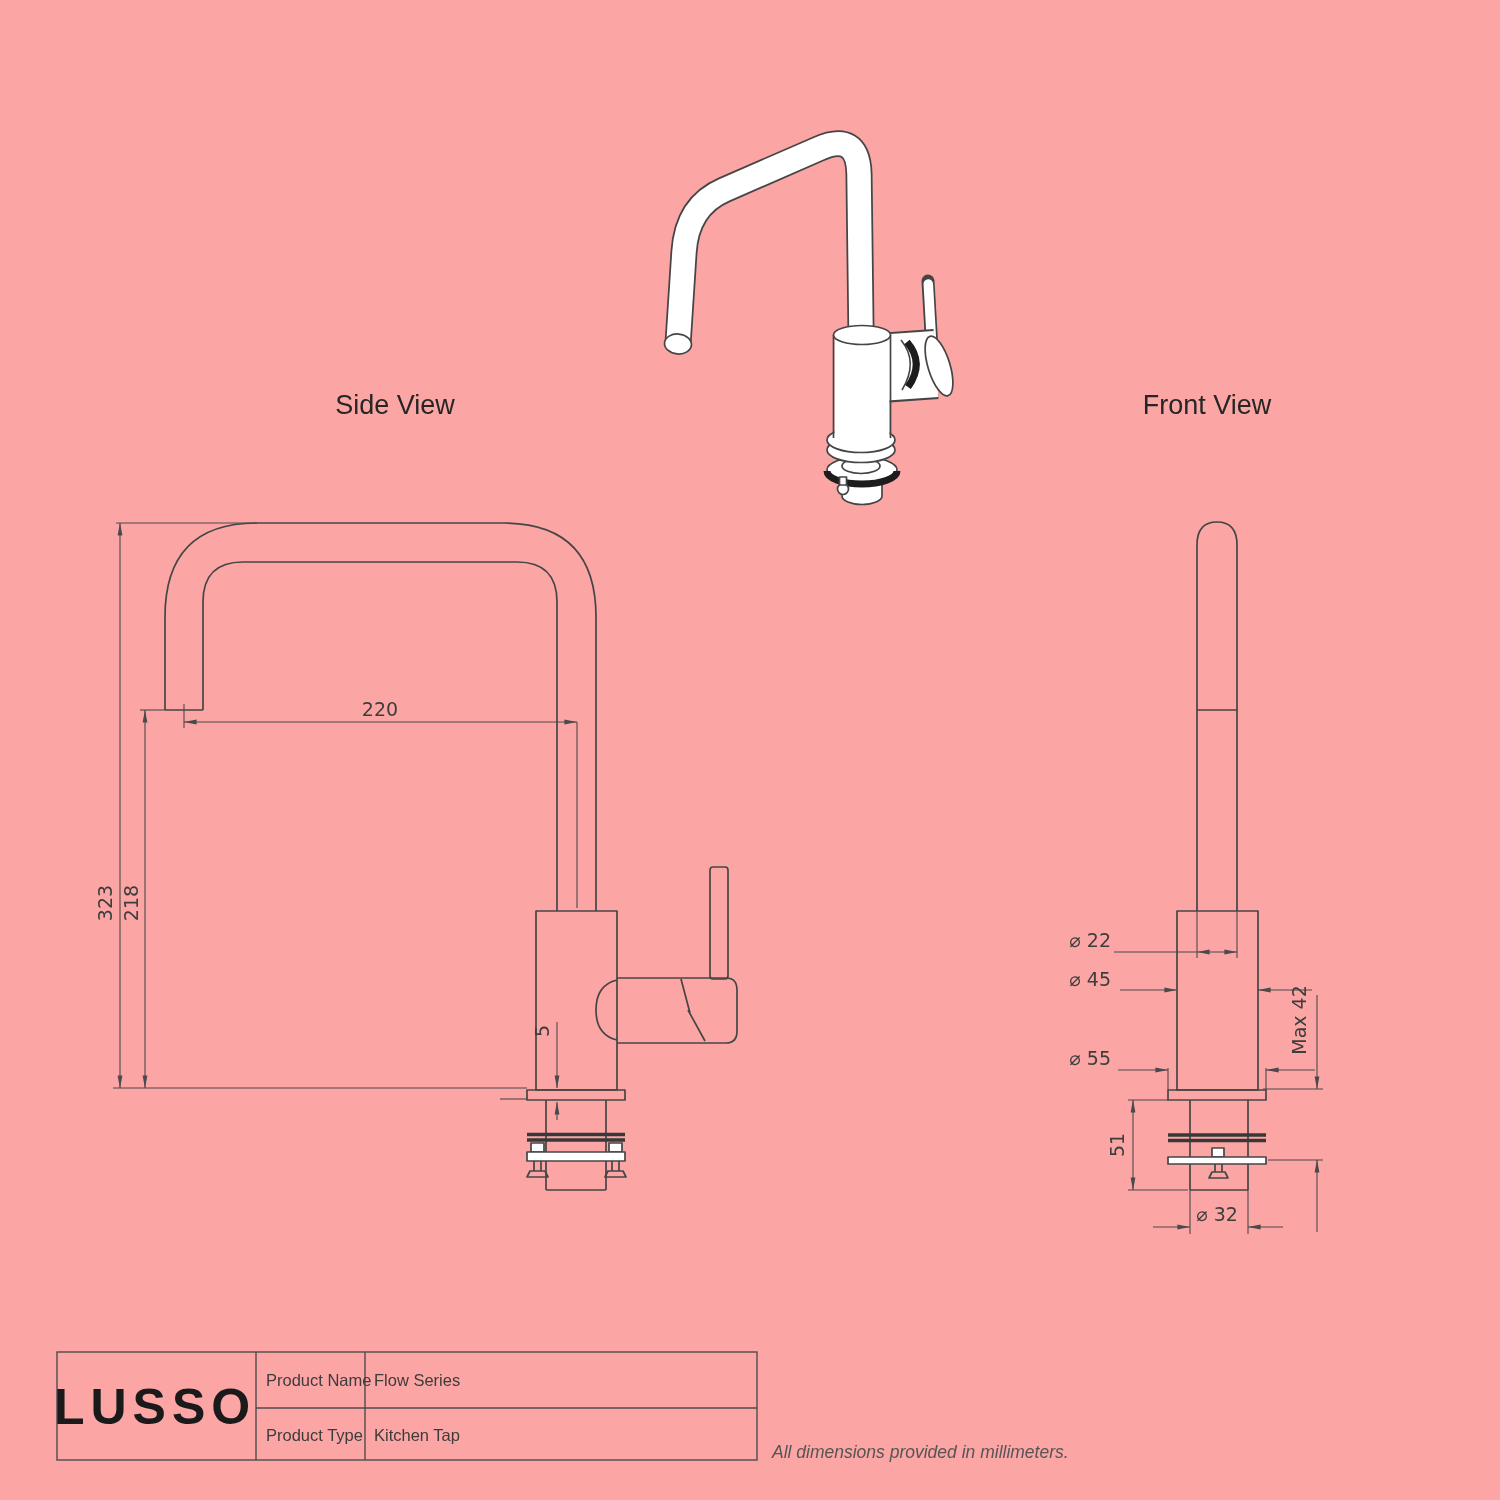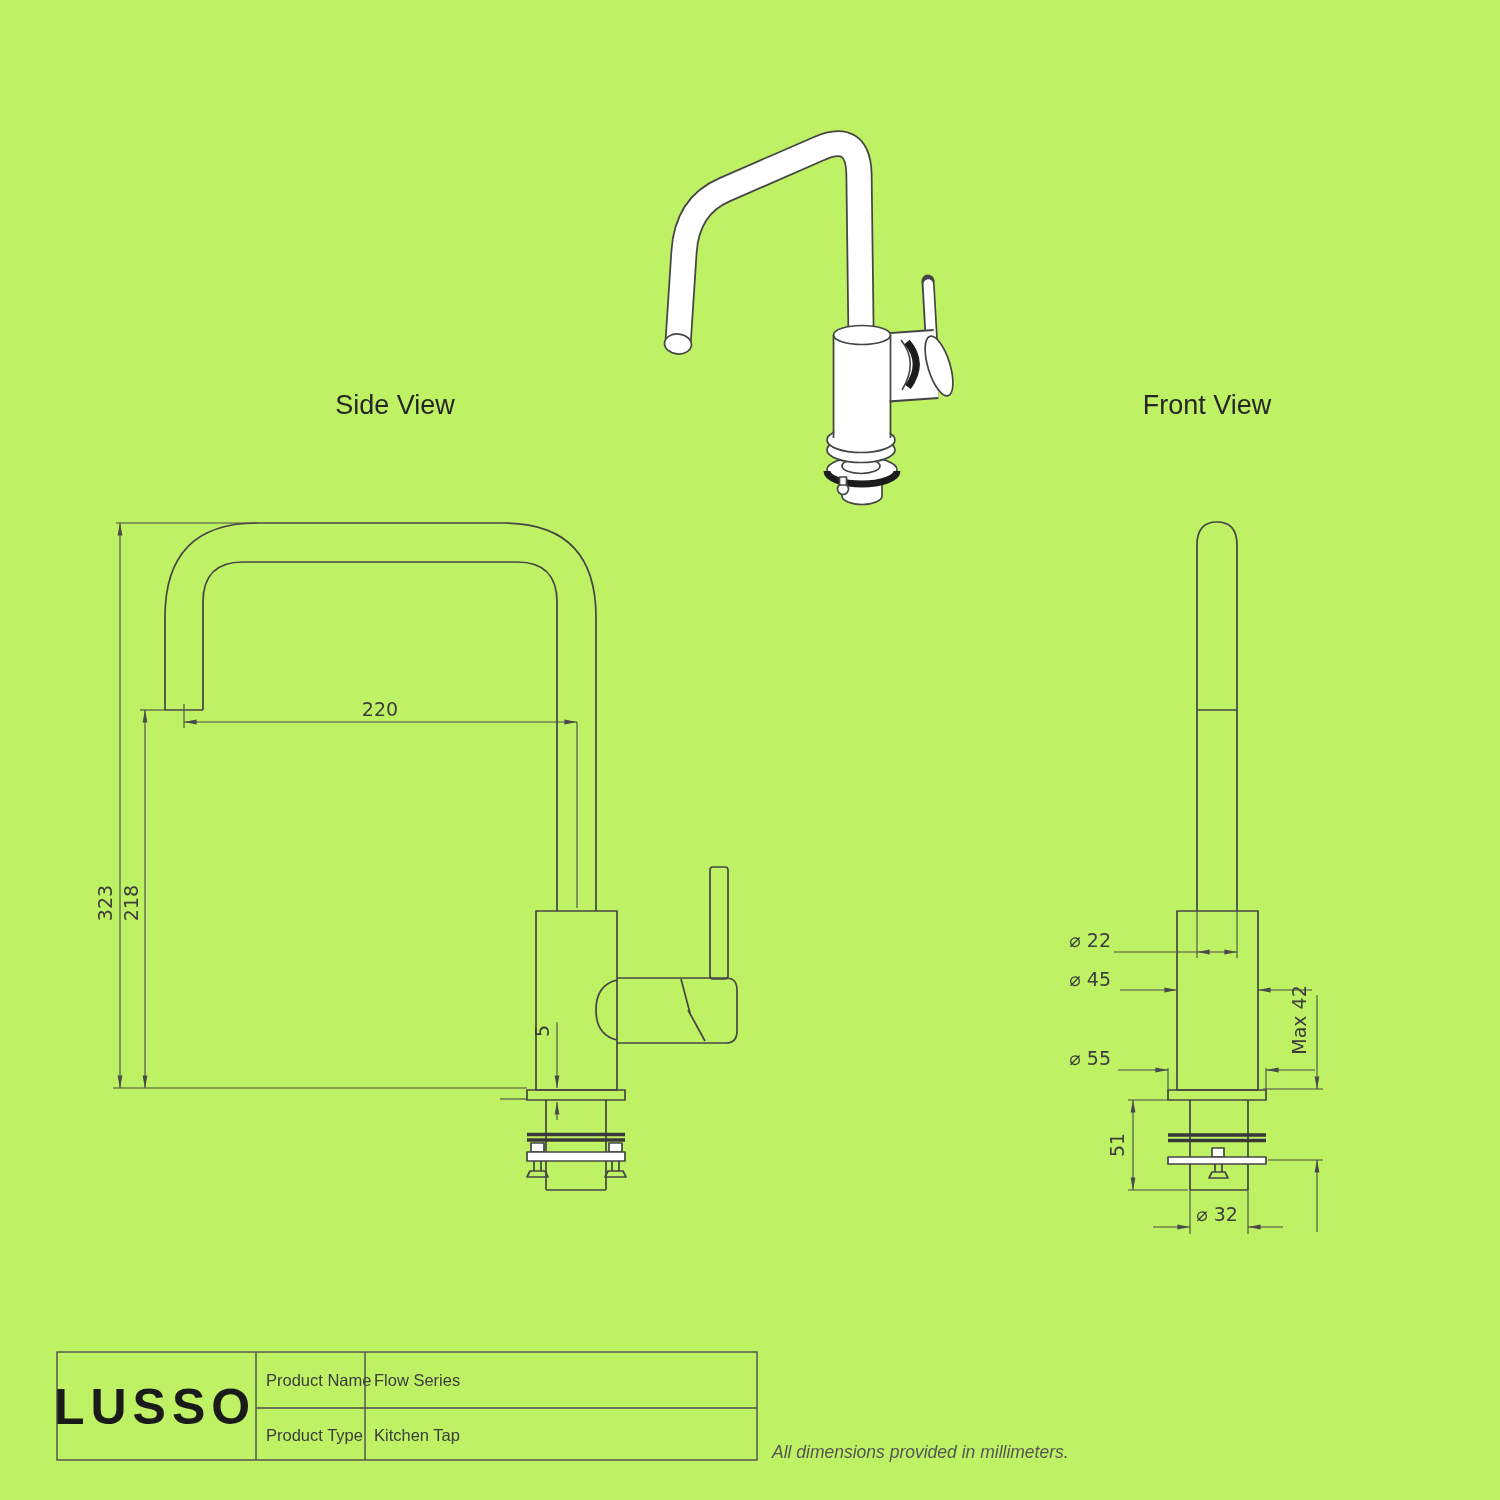--- a/index.html
+++ b/index.html
@@ -1,16 +1,16 @@
 <!DOCTYPE html>
 <html><head>
 <meta charset="utf-8">
 <style>
   html,body{margin:0;padding:0;background:#fff;}
-  .canvas{position:relative;width:1500px;height:1500px;background:#bef264;overflow:hidden;
+  .canvas{position:relative;width:1500px;height:1500px;background:#fca5a5;overflow:hidden;
           font-family:"Liberation Sans", sans-serif;}
   svg{position:absolute;left:0;top:0;}
   
   .ln{stroke:#454545;stroke-width:1.7;fill:none;stroke-linecap:butt;stroke-linejoin:round;}
   .lnfill{stroke:#454545;stroke-width:1.7;fill:#ffffff;stroke-linejoin:round;}
   .thick{stroke:#383838;stroke-width:3.4;fill:none;}
   .dim{stroke:#4a4a4a;stroke-width:1.1;fill:none;}
   .mask{fill:#ffffff;stroke:none;}
   
   text{fill:#3a3a3a;}

